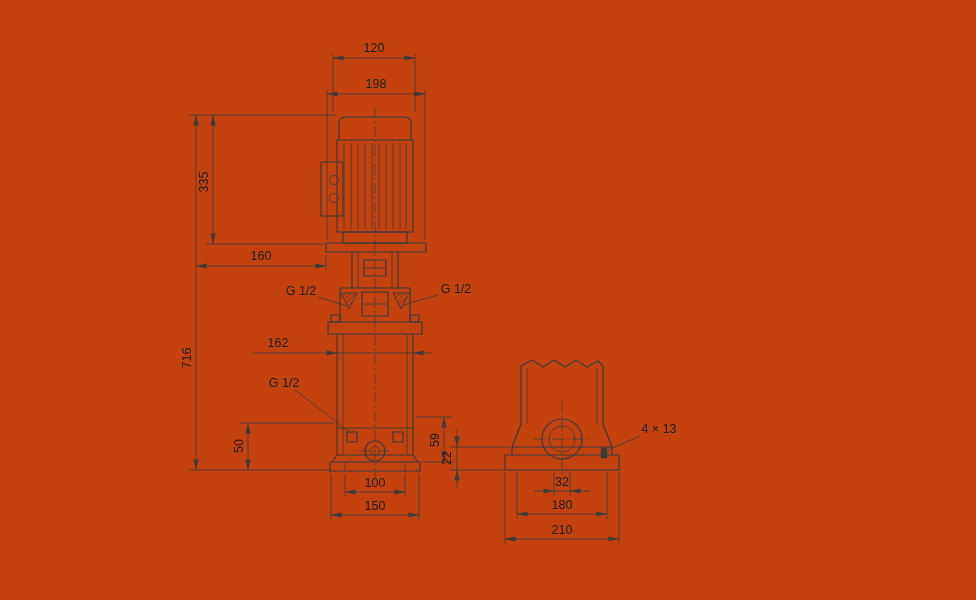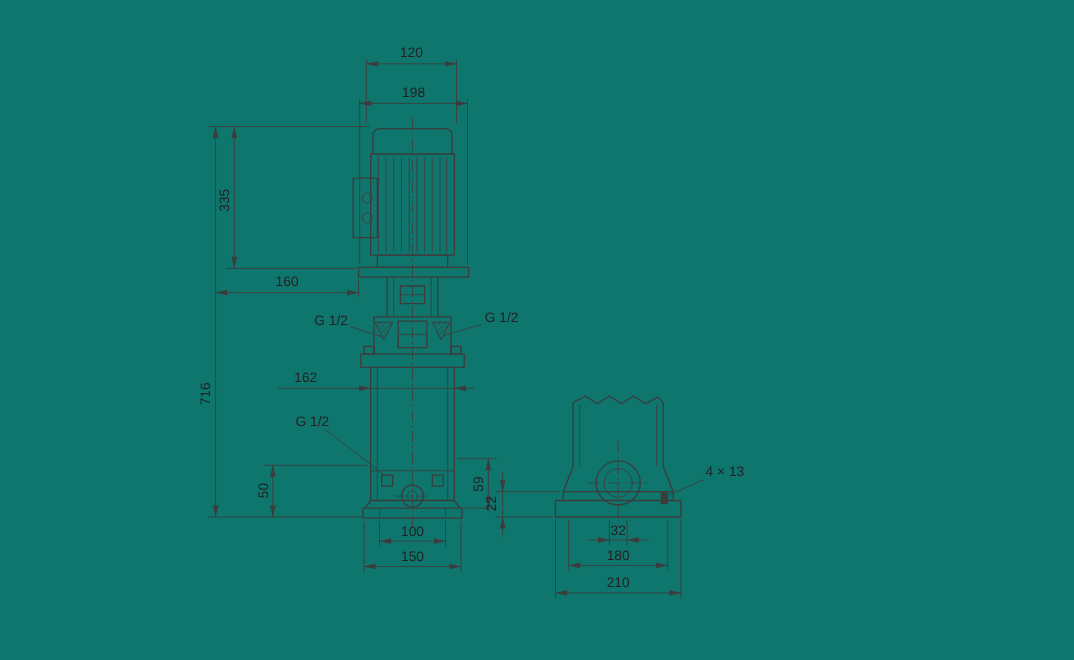--- a/index.html
+++ b/index.html
@@ -1,16 +1,16 @@
 <!DOCTYPE html>
 <html><head>
 <meta charset="utf-8">
 <style>
   html,body{margin:0;padding:0;background:#ffffff;}
-  .wrap{width:976px;height:600px;position:relative;background:#0f766e;overflow:hidden;}
+  .wrap{width:976px;height:600px;position:relative;background:#c2410c;overflow:hidden;}
   svg{display:block;}
   .ln{fill:none;stroke:#3c3c3c;stroke-width:1.2;stroke-linejoin:round;stroke-linecap:butt;}
   .thin{fill:none;stroke:#3c3c3c;stroke-width:0.8;}
   .dim{fill:none;stroke:#3c3c3c;stroke-width:0.8;}
   .cl{fill:none;stroke:#3c3c3c;stroke-width:0.7;stroke-dasharray:11 3 2 3;}
   .hatched{fill:url(#hatch);stroke:#3c3c3c;stroke-width:0.9;}
   .solidfill{fill:#3c3c3c;stroke:#3c3c3c;stroke-width:0.6;}
   text{font-family:"Liberation Sans","DejaVu Sans",sans-serif;font-size:12.5px;fill:#222;}
 </style>
 </head>

